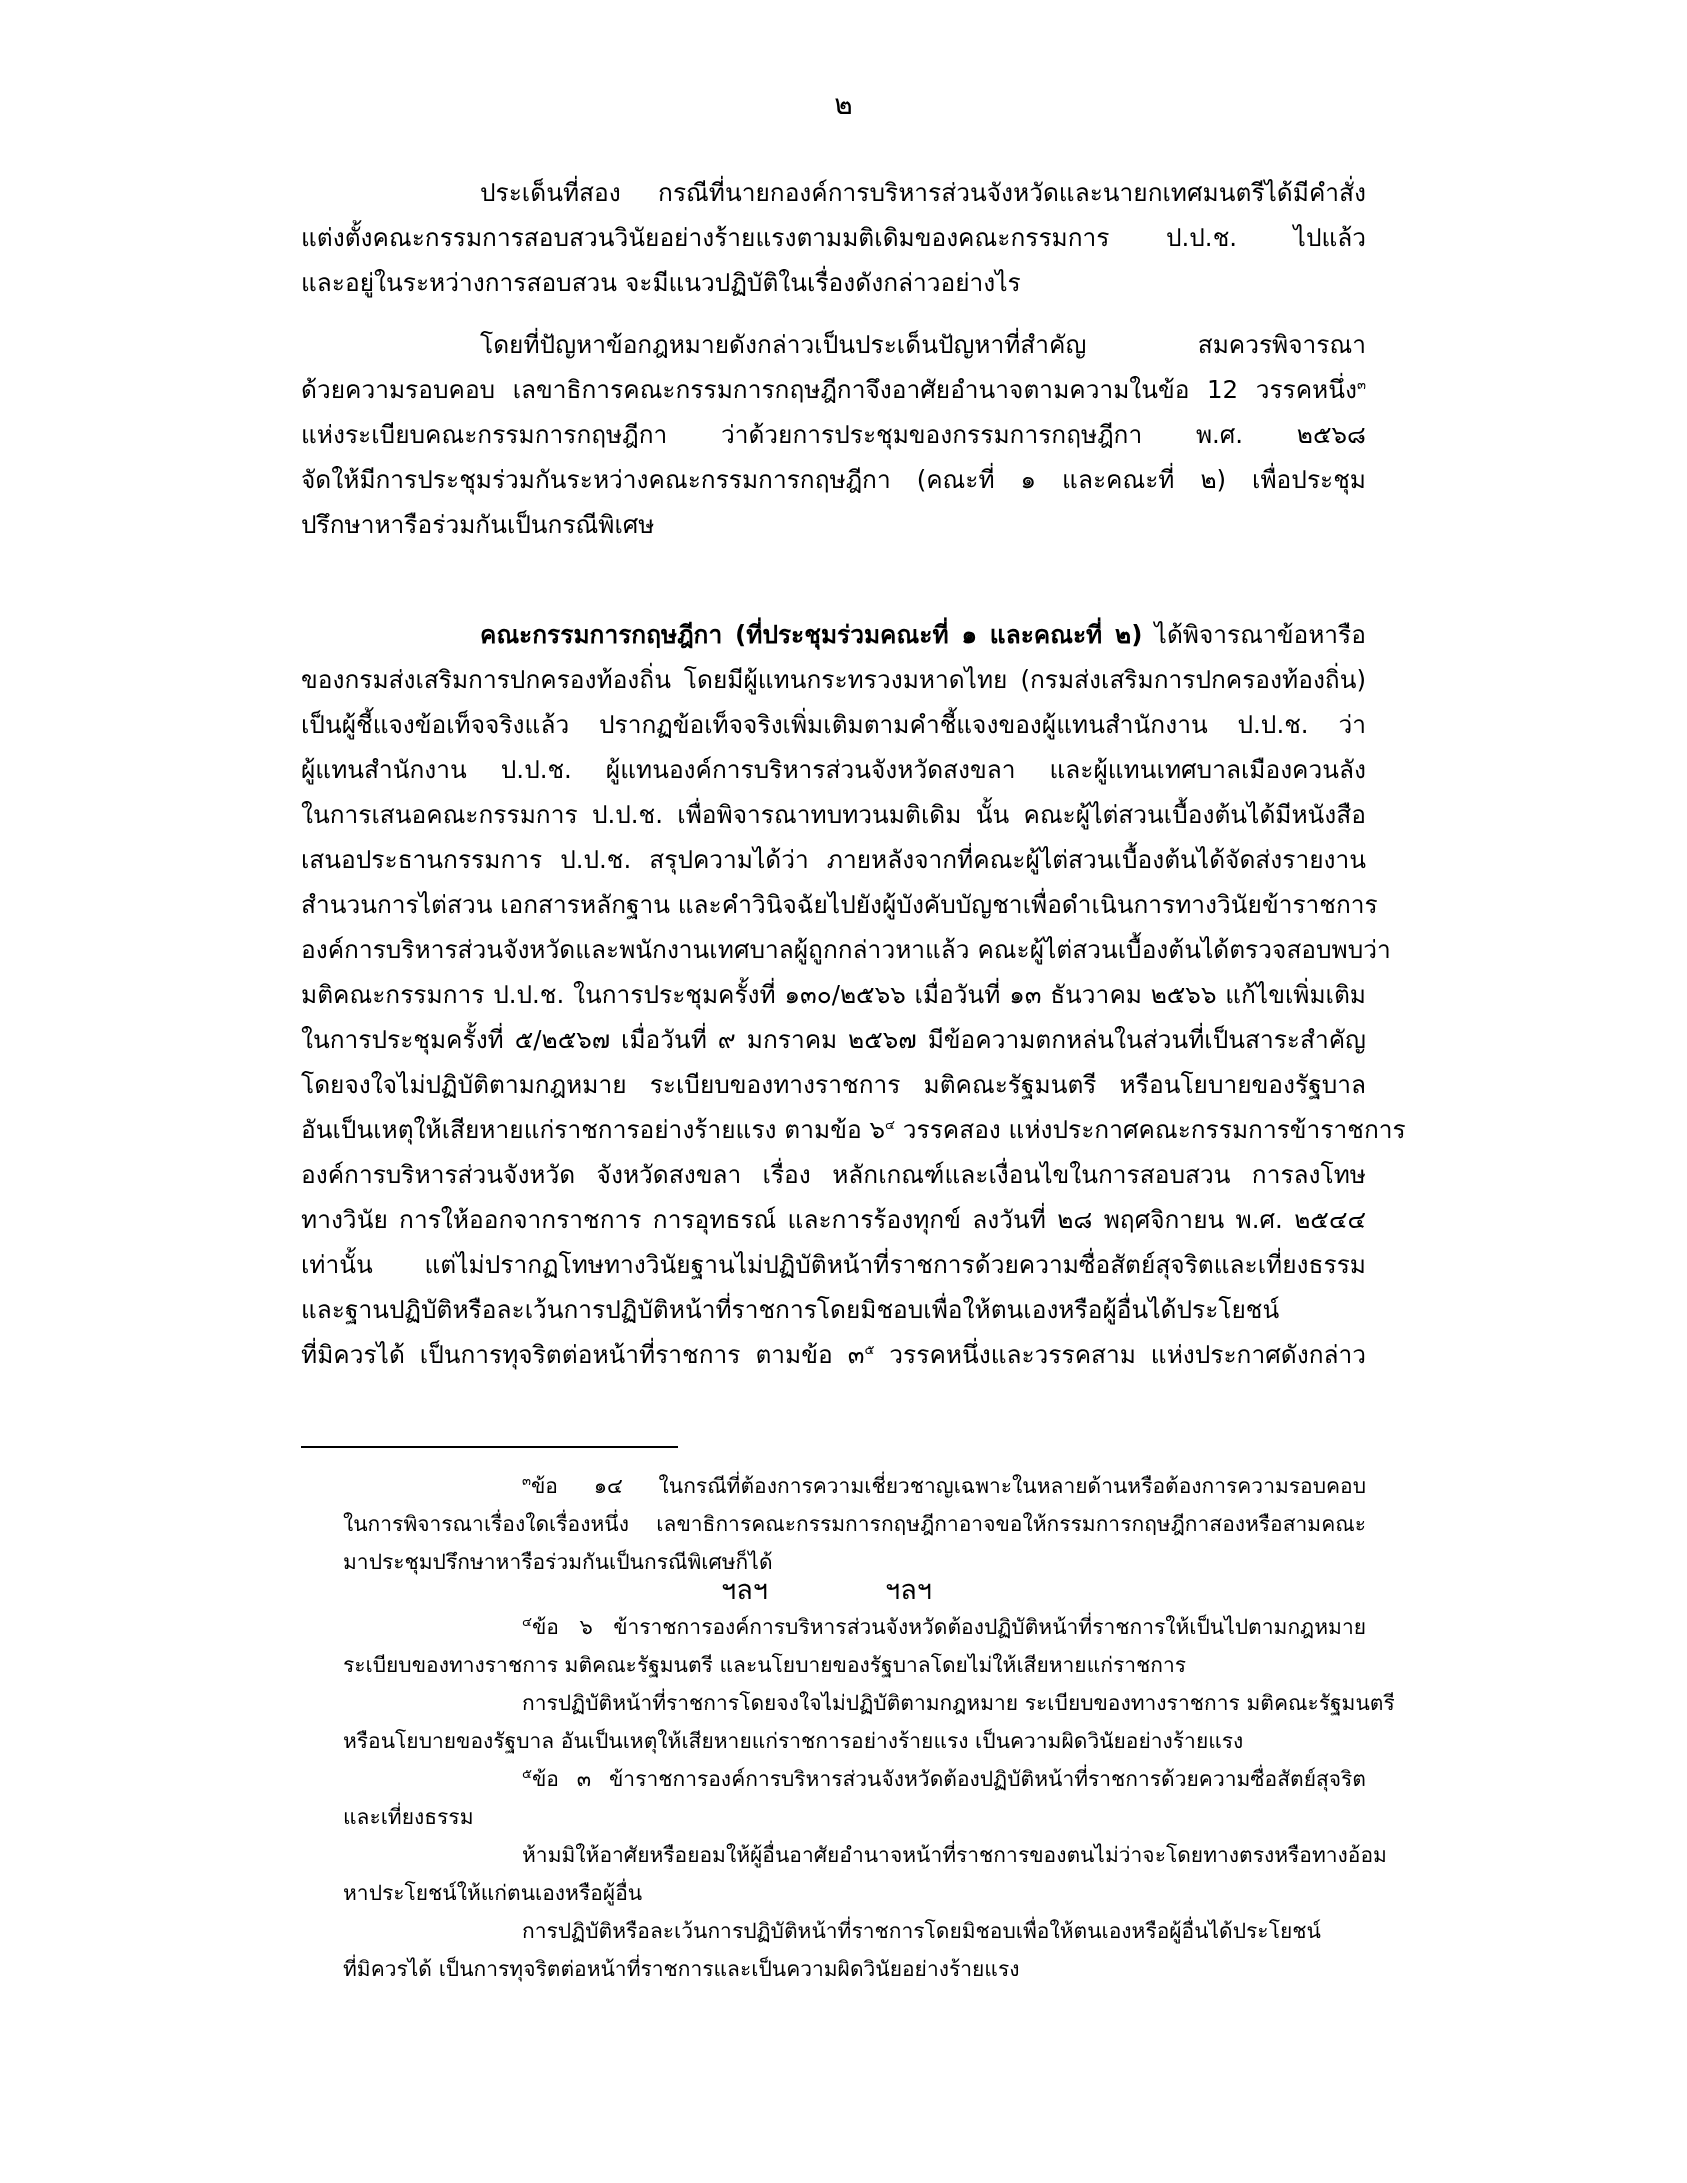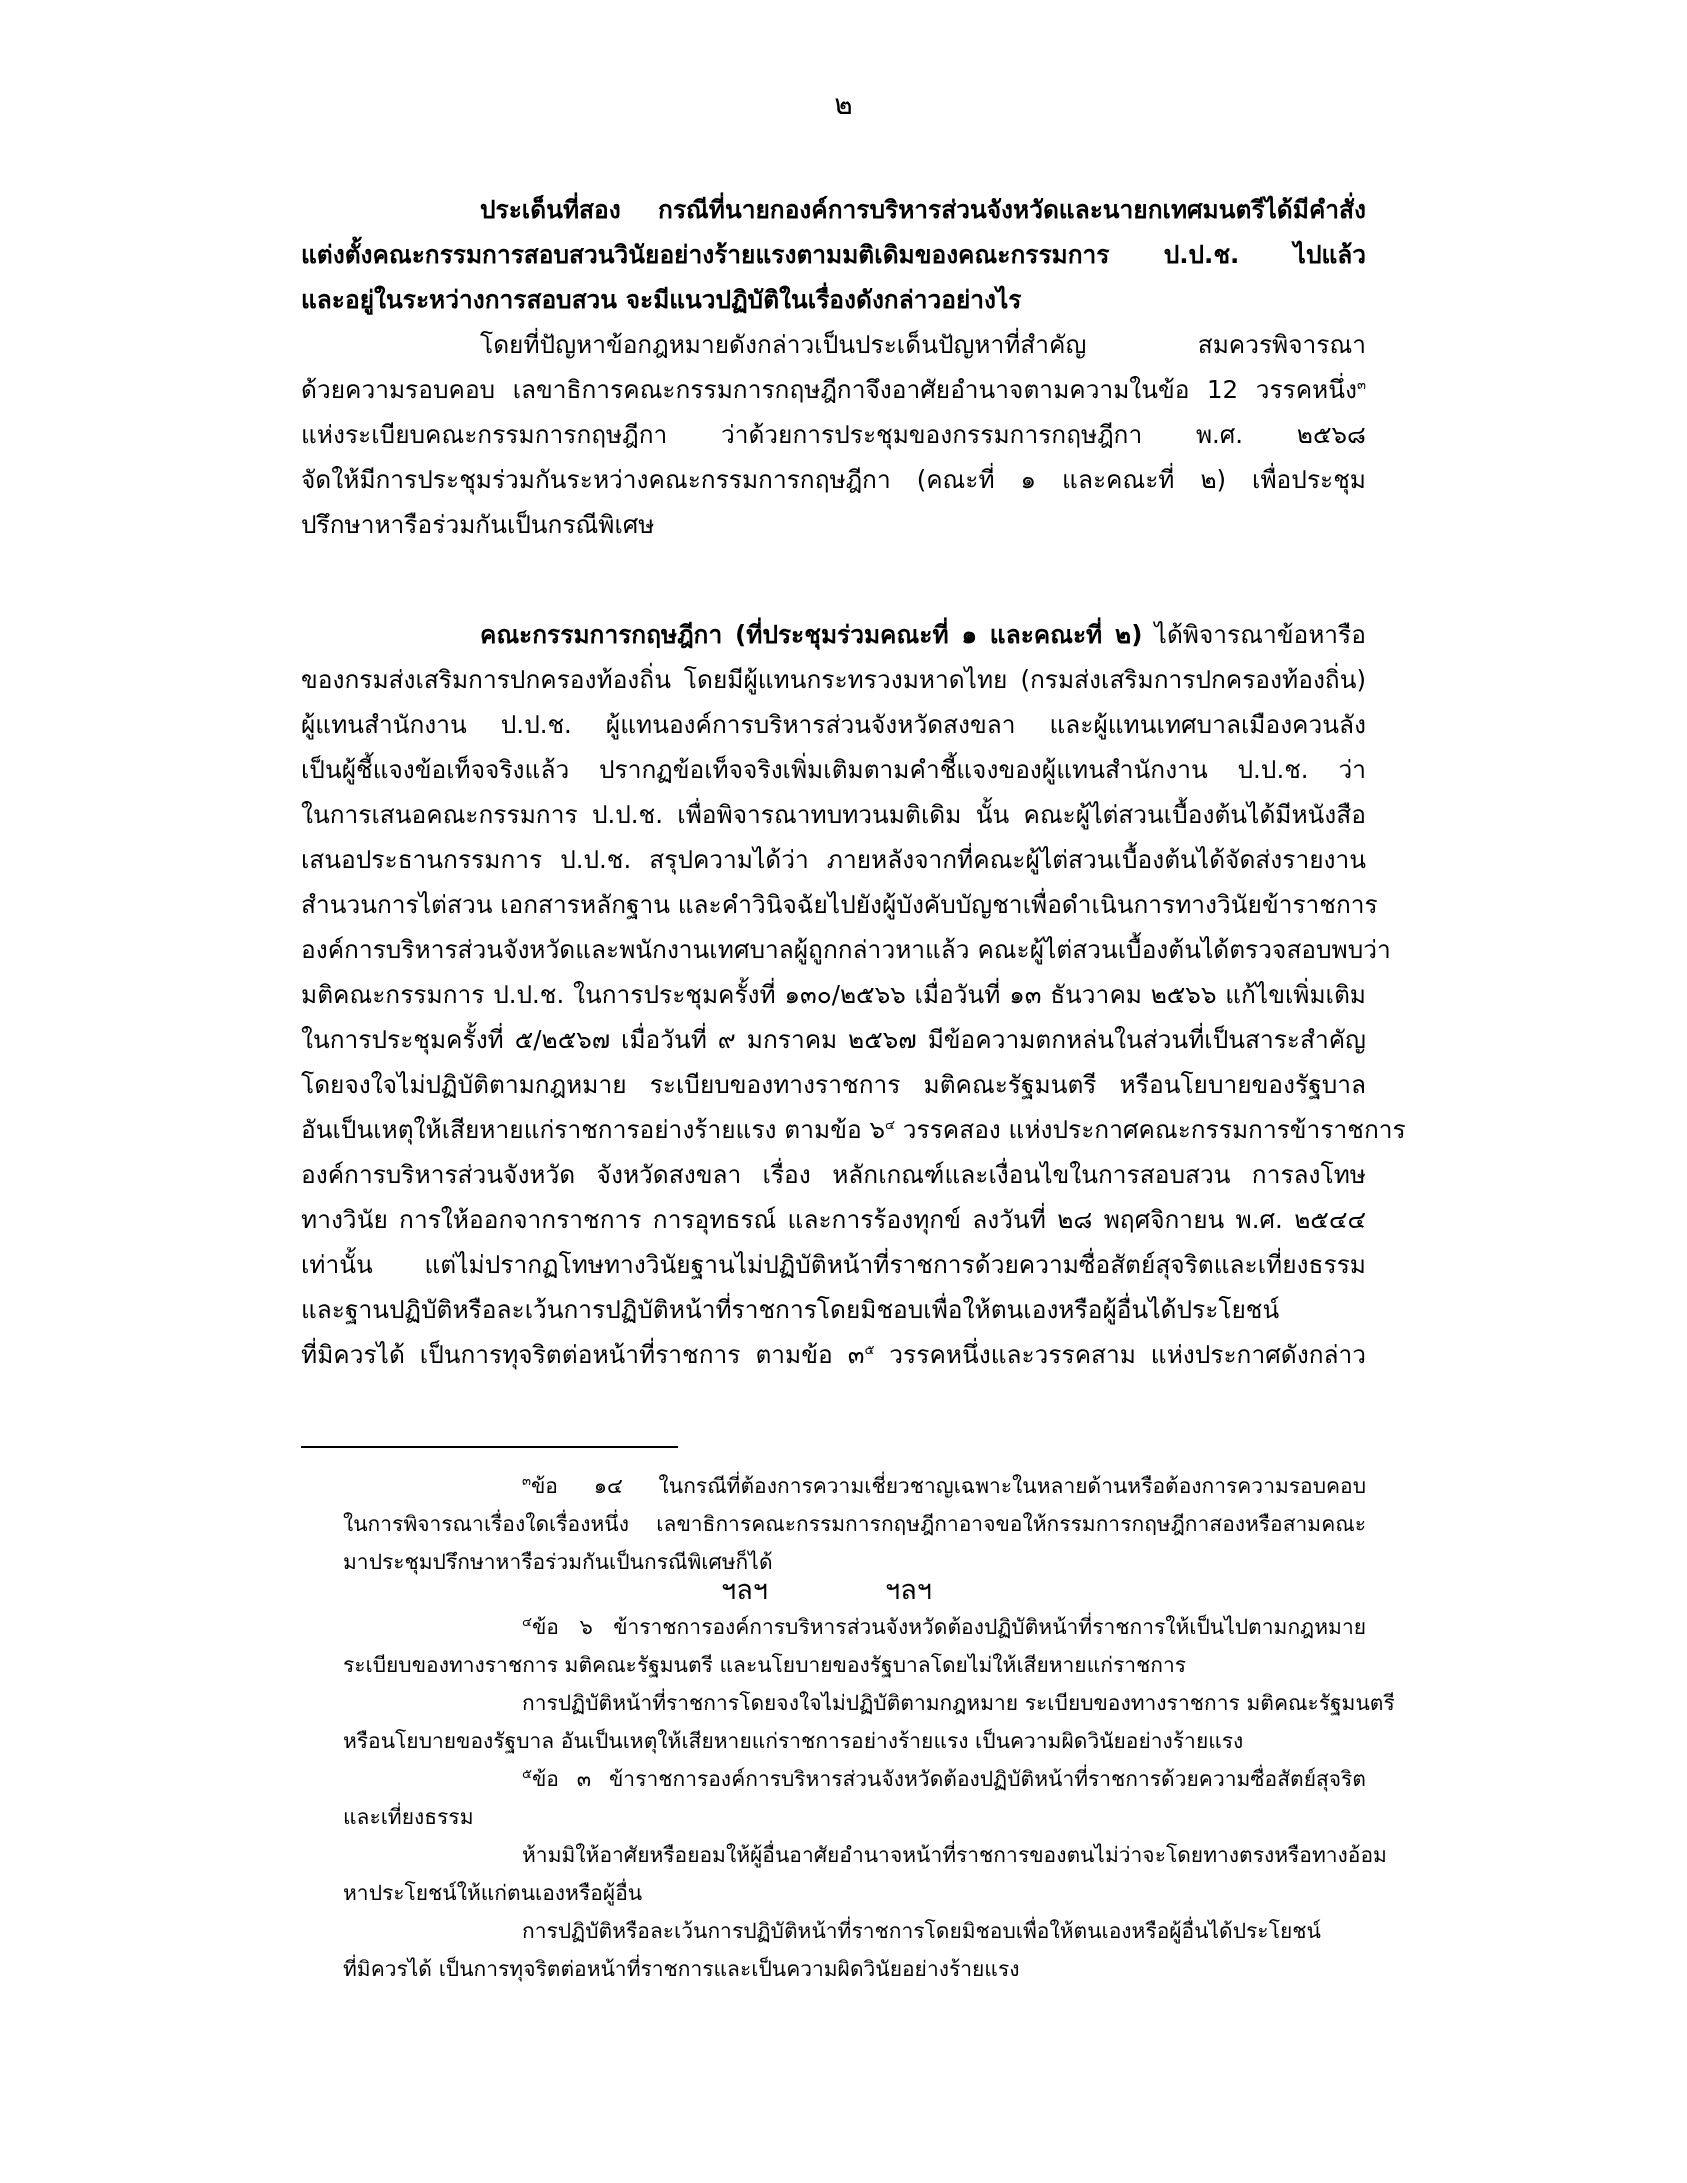--- a/index.html
+++ b/index.html
@@ -38,21 +38,21 @@
       text-align: justify;
       text-align-last: justify;
       overflow: visible;
     }
     .line.last {
       text-align-last: left;
     }
     .line.indent {
       padding-left: 179px;
     }
-    .para1 { top: 187px; font-weight: bold; }
+    .para1 { top: 170px; }
     .para2 { top: 322px; }
     .para3 { top: 592px; margin-top: 20px; }
     .bold { font-weight: bold; }
     sup.fn {
       font-size: 13.2px;
       vertical-align: super;
       line-height: 0;
     }
     .fn-separator {
       position: absolute;
@@ -105,22 +105,22 @@
   <span class="line indent">โดยที่ปัญหาข้อกฎหมายดังกล่าวเป็นประเด็นปัญหาที่สำคัญ สมควรพิจารณา</span>
   <span class="line"><span>ด้วยความรอบคอบ เลขาธิการคณะกรรมการกฤษฎีกาจึงอาศัยอำนาจตามความในข้อ 12 วรรคหนึ่ง</span><sup class="fn">๓</sup></span>
   <span class="line">แห่งระเบียบคณะกรรมการกฤษฎีกา ว่าด้วยการประชุมของกรรมการกฤษฎีกา พ.ศ. ๒๕๖๘</span>
   <span class="line">จัดให้มีการประชุมร่วมกันระหว่างคณะกรรมการกฤษฎีกา (คณะที่ ๑ และคณะที่ ๒) เพื่อประชุม</span>
   <span class="line last">ปรึกษาหารือร่วมกันเป็นกรณีพิเศษ</span>
 </div>
 
 <div class="body-text para3">
   <span class="line indent"><span class="bold">คณะกรรมการกฤษฎีกา (ที่ประชุมร่วมคณะที่ ๑ และคณะที่ ๒)</span><span> ได้พิจารณาข้อหารือ</span></span>
   <span class="line">ของกรมส่งเสริมการปกครองท้องถิ่น โดยมีผู้แทนกระทรวงมหาดไทย (กรมส่งเสริมการปกครองท้องถิ่น)</span>
+  <span class="line">เป็นผู้ชี้แจงข้อเท็จจริงแล้ว  ปรากฏข้อเท็จจริงเพิ่มเติมตามคำชี้แจงของผู้แทนสำนักงาน ป.ป.ช. ว่า</span>
   <span class="line">ผู้แทนสำนักงาน ป.ป.ช. ผู้แทนองค์การบริหารส่วนจังหวัดสงขลา และผู้แทนเทศบาลเมืองควนลัง</span>
-  <span class="line">เป็นผู้ชี้แจงข้อเท็จจริงแล้ว  ปรากฏข้อเท็จจริงเพิ่มเติมตามคำชี้แจงของผู้แทนสำนักงาน ป.ป.ช. ว่า</span>
   <span class="line">ในการเสนอคณะกรรมการ ป.ป.ช. เพื่อพิจารณาทบทวนมติเดิม นั้น คณะผู้ไต่สวนเบื้องต้นได้มีหนังสือ</span>
   <span class="line">เสนอประธานกรรมการ ป.ป.ช. สรุปความได้ว่า  ภายหลังจากที่คณะผู้ไต่สวนเบื้องต้นได้จัดส่งรายงาน</span>
   <span class="line">สำนวนการไต่สวน เอกสารหลักฐาน และคำวินิจฉัยไปยังผู้บังคับบัญชาเพื่อดำเนินการทางวินัยข้าราชการ</span>
   <span class="line">องค์การบริหารส่วนจังหวัดและพนักงานเทศบาลผู้ถูกกล่าวหาแล้ว คณะผู้ไต่สวนเบื้องต้นได้ตรวจสอบพบว่า</span>
   <span class="line">มติคณะกรรมการ ป.ป.ช. ในการประชุมครั้งที่ ๑๓๐/๒๕๖๖ เมื่อวันที่ ๑๓ ธันวาคม ๒๕๖๖ แก้ไขเพิ่มเติม</span>
   <span class="line">ในการประชุมครั้งที่ ๕/๒๕๖๗ เมื่อวันที่ ๙ มกราคม ๒๕๖๗ มีข้อความตกหล่นในส่วนที่เป็นสาระสำคัญ</span>
   <span class="line">โดยจงใจไม่ปฏิบัติตามกฎหมาย ระเบียบของทางราชการ มติคณะรัฐมนตรี หรือนโยบายของรัฐบาล</span>
   <span class="line"><span>อันเป็นเหตุให้เสียหายแก่ราชการอย่างร้ายแรง ตามข้อ ๖</span><sup class="fn">๔</sup><span> วรรคสอง แห่งประกาศคณะกรรมการข้าราชการ</span></span>
   <span class="line">องค์การบริหารส่วนจังหวัด จังหวัดสงขลา เรื่อง  หลักเกณฑ์และเงื่อนไขในการสอบสวน การลงโทษ</span>
   <span class="line">ทางวินัย การให้ออกจากราชการ การอุทธรณ์ และการร้องทุกข์ ลงวันที่ ๒๘ พฤศจิกายน พ.ศ. ๒๕๔๔</span>

